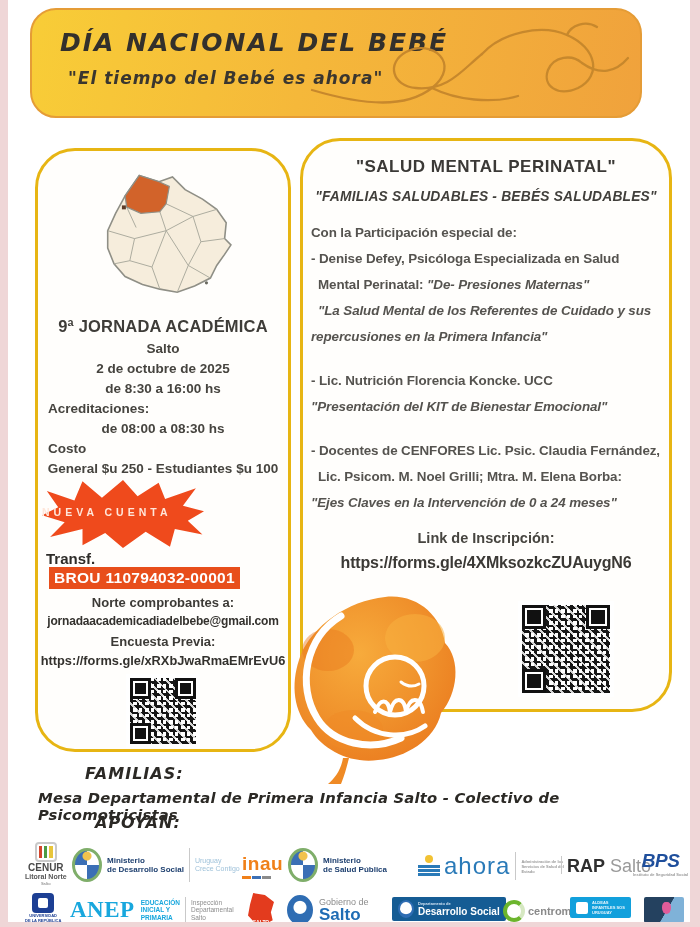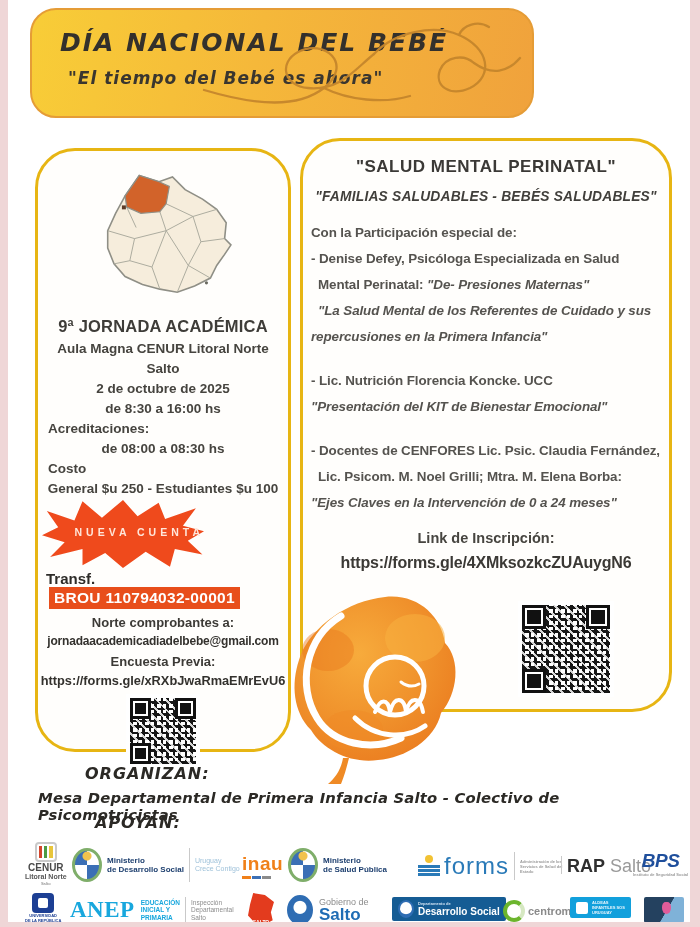--- a/index.html
+++ b/index.html
@@ -7,21 +7,21 @@
   body{width:700px;height:927px;overflow:hidden;background:#ffffff;
        font-family:"Liberation Sans",sans-serif;position:relative;}
   .page{position:absolute;inset:0;}
   
   .strip{position:absolute;background:#efd6d7;z-index:9;}
   .strip.left{left:0;top:0;width:8px;height:927px;}
   .strip.right{right:0;top:0;width:10px;height:927px;}
   .strip.bottom{left:0;bottom:0;width:700px;height:5px;}
 
   
-  .hdr{position:absolute;left:30px;top:8px;width:504px;height:110px;border-radius:26px;
+  .hdr{position:absolute;left:30px;top:8px;width:612px;height:110px;border-radius:26px;
        background:linear-gradient(100deg,#f8cd37 0%,#f5b83a 45%,#f0a23c 100%);
        border:2px solid #e59c36;box-sizing:border-box;overflow:hidden;}
   .hdr-title{position:absolute;left:28px;top:18px;font-family:"DejaVu Sans",sans-serif;
        font-weight:bold;font-style:italic;font-size:25px;letter-spacing:2px;color:#33302c;}
   .hdr-sub{position:absolute;left:36px;top:58px;font-family:"DejaVu Sans",sans-serif;
        font-weight:bold;font-style:italic;font-size:17px;letter-spacing:1px;color:#3a362f;}
   .hdr-art{position:absolute;right:4px;top:4px;}
 
   
   .card{position:absolute;background:#fffefc;border:3px solid #e7b513;border-radius:40px;
@@ -33,21 +33,21 @@
   .map-wrap{margin:8px auto 2px auto;width:158px;height:156px;}
   .lp-title{margin:2px 4px 0 4px;text-align:center;font-size:16.5px;font-weight:bold;
         color:#3e3c38;letter-spacing:0.2px;}
   .lp-line{margin:5px 6px 0 6px;text-align:center;font-size:13.5px;font-weight:bold;color:#46443f;}
   .lp-line.leftal{text-align:left;margin-left:10px;}
   .burst{position:relative;width:162px;height:68px;margin:4px 0 0 4px;}
   .burst-shape{position:absolute;inset:0;background:#ef4a1c;
      clip-path:polygon(0% 52%,10% 40%,3% 16%,20% 30%,25% 2%,37% 26%,50% 0%,59% 24%,72% 4%,
                        76% 28%,95% 12%,87% 38%,100% 46%,90% 60%,99% 80%,82% 72%,79% 98%,
                        64% 76%,50% 100%,39% 78%,25% 96%,25% 72%,5% 84%,14% 62%);}
-  .burst-label{position:absolute;left:0;right:0;top:26px;text-align:right;color:#ffe6da;
+  .burst-label{position:absolute;left:0;right:0;top:26px;text-align:left;color:#ffe6da;
      font-size:10.5px;font-weight:bold;letter-spacing:4px;}
   .transf-row{margin:2px 0 0 8px;font-size:15px;font-weight:bold;color:#2e2c29;}
   .acct{display:inline-block;background:#e84e1b;color:#fff;padding:2px 5px;margin-left:3px;
      font-size:15.5px;letter-spacing:0.3px;}
   .lp-small{margin:6px 4px 0 4px;text-align:center;font-size:13px;font-weight:bold;color:#3c3a36;}
   .lp-link{margin:4px 2px 0 2px;text-align:center;font-size:12.8px;font-weight:bold;color:#33312d;
      text-decoration:none;display:block;}
   .email{font-size:12px;letter-spacing:-0.2px;}
 
   
@@ -161,21 +161,20 @@
         <path d="M70,12 L95,20 L112,14 L128,30 L150,42 L168,55 L180,72 L178,92 L186,100 L178,112 L168,126 L160,142 L140,152 L118,160 L96,156 L74,150 L52,140 L38,124 L30,104 L30,82 L40,60 L52,38 Z" fill="#f6eddc" stroke="#8f8f86" stroke-width="2"></path>
         <g stroke="#a8a89c" stroke-width="1.2" fill="none">
           <path d="M54,52 L66,78 M96,58 L104,82 M104,48 L138,64 M138,64 L168,55 M30,82 L64,92 M64,92 L104,82 M104,82 L138,64 M64,92 L58,120 M58,120 L86,128 M86,128 L104,82 M86,128 L96,156 M58,120 L38,124 M138,64 L148,96 M148,96 L178,92 M148,96 L132,126 M132,126 L160,142 M104,82 L132,126 M132,126 L118,160"></path>
         </g>
         <path d="M52,38 L70,12 L95,20 L108,26 L104,48 L96,58 L72,60 L54,52 Z" fill="#d2632a" stroke="#8f8f86" stroke-width="1.5"></path>
         <rect x="48" y="50" width="5" height="5" fill="#5a3b28"></rect>
         <circle cx="155" cy="148" r="2" fill="#6a6a60"></circle>
       </svg>
     </div>
     <h2 class="lp-title">9ª JORNADA ACADÉMICA</h2>
-    <div class="lp-line">Aula Magna CENUR Litoral Norte</div>
     <div class="lp-line">Salto</div>
     <div class="lp-line">2 de octubre de 2025</div>
     <div class="lp-line">de 8:30 a 16:00 hs</div>
     <div class="lp-line leftal">Acreditaciones:</div>
     <div class="lp-line">de 08:00 a 08:30 hs</div>
     <div class="lp-line leftal">Costo</div>
     <div class="lp-line">General $u 250 - Estudiantes $u 100</div>
 
     <div class="burst">
       <div class="burst-shape"></div>
@@ -247,21 +246,21 @@
     <path d="M60,170 C58,182 52,190 45,196 L58,196 C62,186 64,178 66,170 Z" fill="#ef8a25"></path>
     <g fill="none" stroke="#ffffff" stroke-linecap="round">
       <path d="M58,28 C22,50 14,98 34,130 C50,156 88,164 118,150" stroke-width="7"></path>
       <circle cx="112" cy="98" r="29" stroke-width="5"></circle>
       <path d="M118,94 q9,7 18,2" stroke-width="3"></path>
       <path d="M72,130 C92,150 122,152 142,138" stroke-width="5"></path>
       <path d="M92,124 C97,110 105,110 107,124 C111,108 121,108 123,124 C127,108 137,108 140,124" stroke-width="4"></path>
     </g>
   </svg>
 
-  <div class="org-label">ORGANIZAN:</div>
+  <div class="org-label">FAMILIAS:</div>
   <div class="org-line">Mesa Departamental de Primera Infancia Salto - Colectivo de Psicomotricistas</div>
   <div class="apo-label">APOYAN:</div>
 
   <div class="logo" style="left:25px;top:842px;text-align:center;">
     <div class="cenur-bars">
       <i style="background:#d3452c;"></i>
         <i style="background:#4d9b45;"></i>
         <i style="background:#e8c53a;"></i>
     </div>
     <div style="font-size:10px;color:#4a4a4a;">CENUR</div>
@@ -299,21 +298,21 @@
     </div>
   </div>
 
   <div class="logo hflex" style="left:418px;top:852px;">
     <div class="asse-sun">
       <b></b>
         <i style="top:10px;"></i>
         <i style="top:14px;"></i>
         <i style="top:18px;"></i>
     </div>
-    <div class="asse-t">forms</div>
+    <div class="asse-t">ahora</div>
     <div class="sep"></div>
     <div class="microtxt" style="width:48px;">Administración de los Servicios de Salud del Estado</div>
   </div>
 
   <div class="logo hflex" style="left:556px;top:856px;">
     <div class="sep" style="height:18px;"></div>
     <div class="rap-t"><b>RAP</b> <span>Salto</span></div>
   </div>
 
   <div class="logo" style="left:633px;top:850px;text-align:center;">

